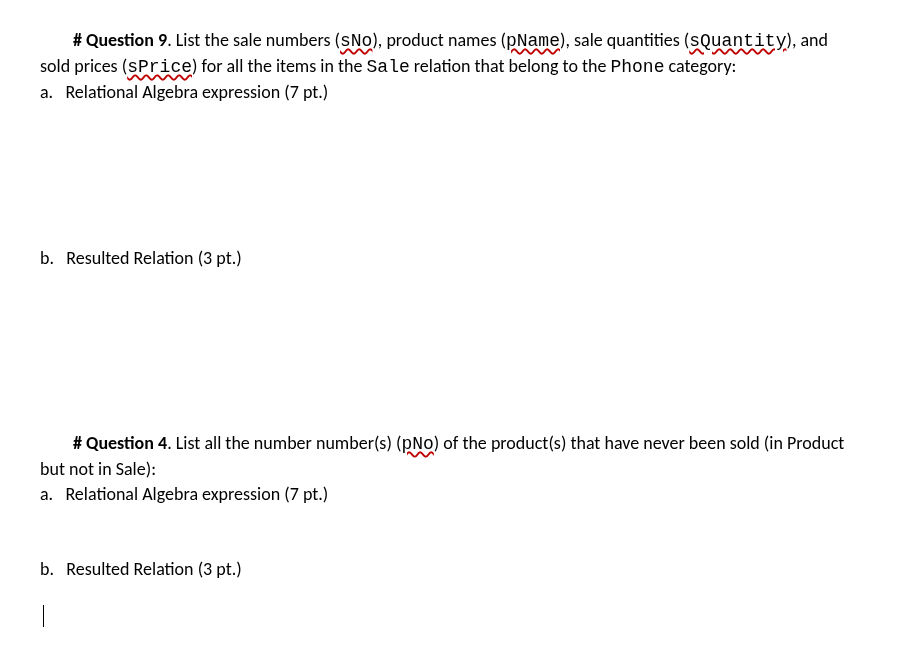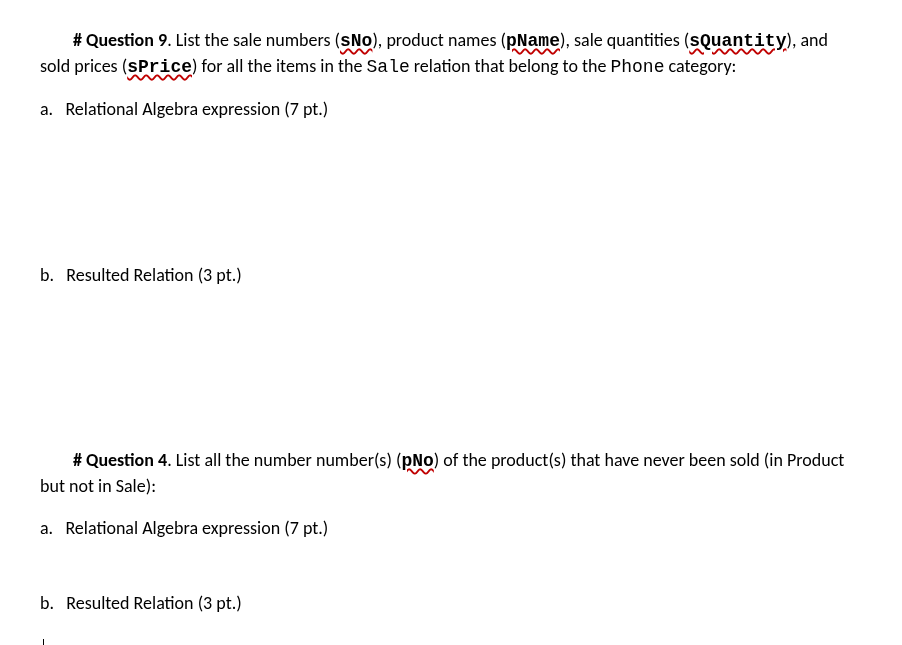--- a/index.html
+++ b/index.html
@@ -23,26 +23,24 @@
     }
     .mono {
       font-family: "Courier New", monospace;
       position: relative;
       display: inline-block;
     }
     .wavy {
       text-decoration: underline wavy #C00000;
       text-decoration-thickness: 1.5px;
       text-underline-offset: 2px;
-      font-weight: bold;
     }
     .subitem {
       padding-left: 20px;
       text-indent: -20px;
-      margin-top: 17px;
     }
     .block-q9 {
       margin-bottom: 0;
     }
     .block-q9-a {
       margin-bottom: 140px;
     }
     .block-q9-b {
       margin-bottom: 160px;
     }

